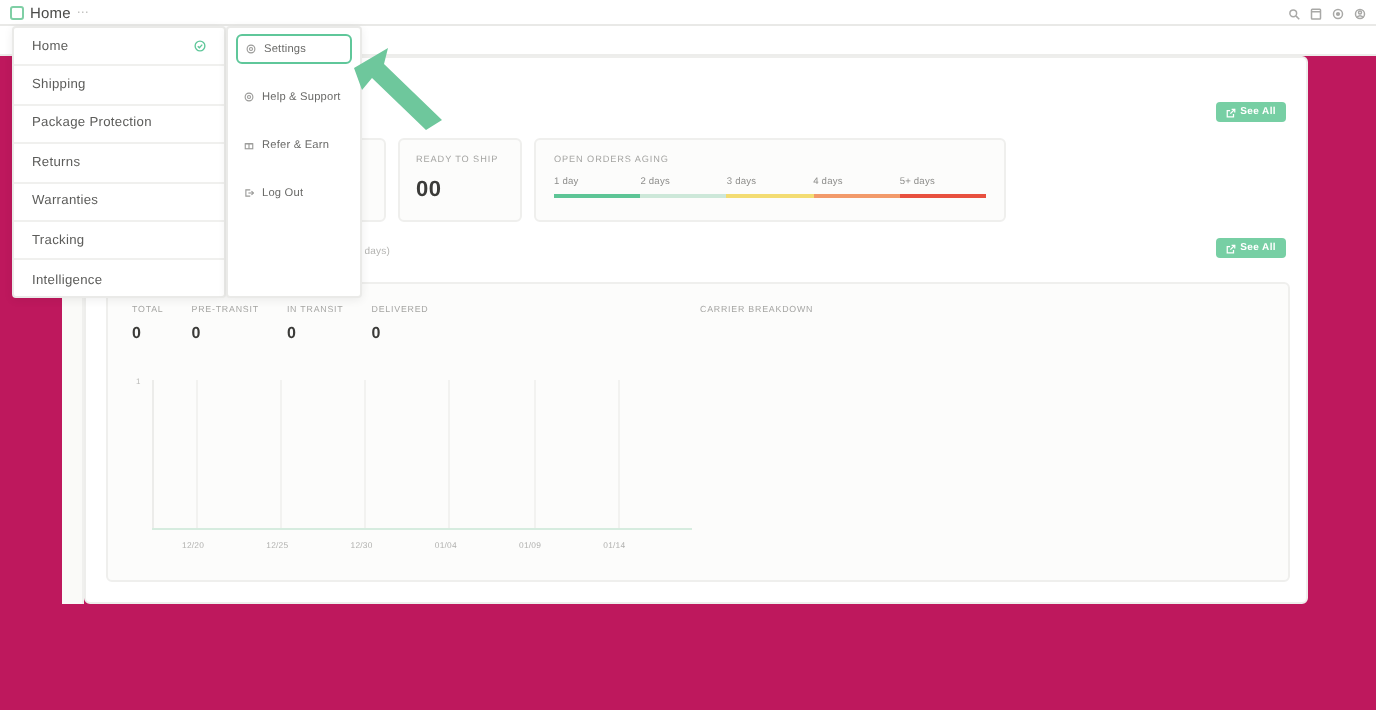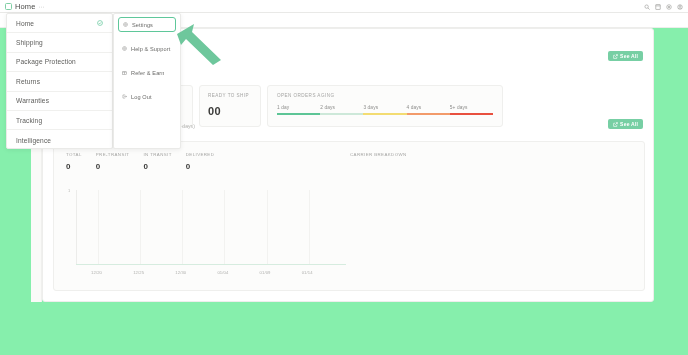--- a/index.html
+++ b/index.html
@@ -2,21 +2,21 @@
 <html><head>
 <meta charset="utf-8">
 <style>
   * { box-sizing: border-box; margin: 0; padding: 0; }
   html, body {
     width: 688px; height: 355px;
     background: #f6f6f4;
     font-family: "Liberation Sans", sans-serif;
     overflow: hidden;
   }
-  #app { position: relative; width: 688px; height: 355px; background: #86efac; }
+  #app { position: relative; width: 688px; height: 355px; background: #be185d; }
 
   
   .browser-bar {
     position: absolute; top: 0; left: 0; width: 688px; height: 13px;
     background: #ffffff; border-bottom: 1px solid #e9e9e7;
     display: flex; align-items: center;
   }
   .tab {
     display: flex; align-items: center; gap: 3px;
     height: 13px; padding: 0 5px;
@@ -228,21 +228,21 @@
 
     <div class="see-all" style="right:10px; top:22px;">
       <svg viewBox="0 0 16 16" fill="none" stroke="currentColor" stroke-width="2">
           <path d="M9 2h5v5"></path>
           <path d="M14 2L7 9"></path>
           <path d="M12 9.5V14H2V4h4.5"></path>
         </svg>
       <span>See All</span>
     </div>
 
-    <div class="cards" style="left:88px; top:56px;">
+    <div class="cards" style="left:88px; top:40px;">
       <div class="stat-card">
         <div class="stat-label">NEEDS WORK</div>
         <div class="stat-value">00</div>
       </div>
       <div class="stat-card">
         <div class="stat-label">READY TO SHIP</div>
         <div class="stat-value">00</div>
       </div>
 
       <div class="aging-card">

